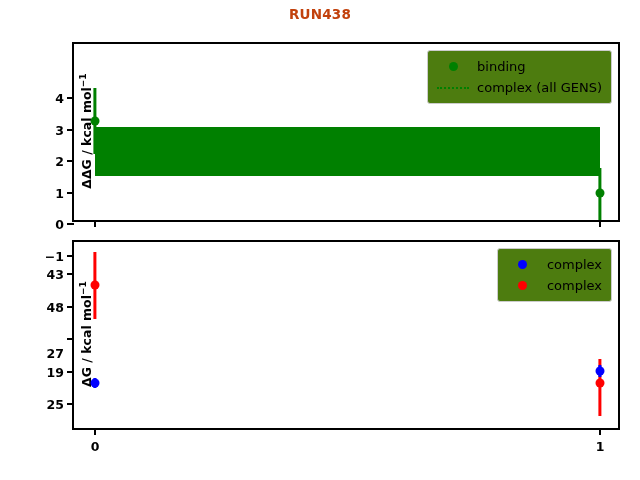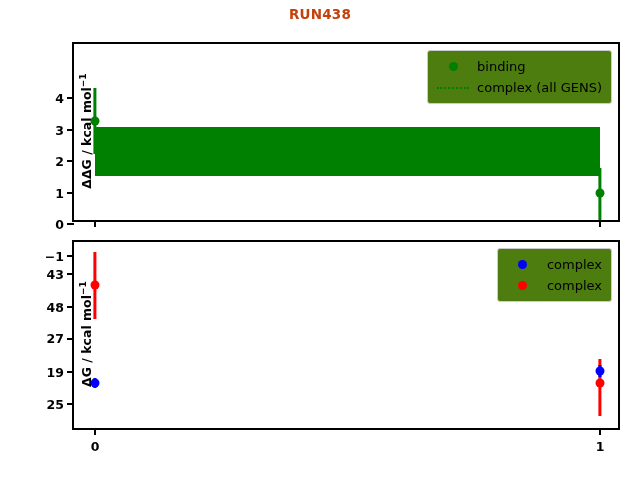--- a/index.html
+++ b/index.html
@@ -246,21 +246,21 @@
 
     <div class="ylabel" id="ylabel-bottom">
       <span>ΔG / kcal mol</span><sup class="exp">−1</sup>
     </div>
 
     <div class="ytick" style="top:32px"></div>
     <div class="yticklabel" style="top:32px">43</div>
     <div class="ytick" style="top:64.6px"></div>
     <div class="yticklabel" style="top:64.6px">48</div>
     <div class="ytick" style="top:97.2px"></div>
-    <div class="yticklabel" style="top:96px">27</div>
+    <div class="yticklabel" style="top:111px">27</div>
     <div class="ytick" style="top:129.8px"></div>
     <div class="yticklabel" style="top:129.8px">19</div>
     <div class="ytick" style="top:162.4px"></div>
     <div class="yticklabel" style="top:162.4px">25</div>
 
     <div class="xtick" style="left:21px"></div>
     <div class="xticklabel" style="left:21px">0</div>
     <div class="xtick" style="left:526px"></div>
     <div class="xticklabel" style="left:526px">1</div>
 

